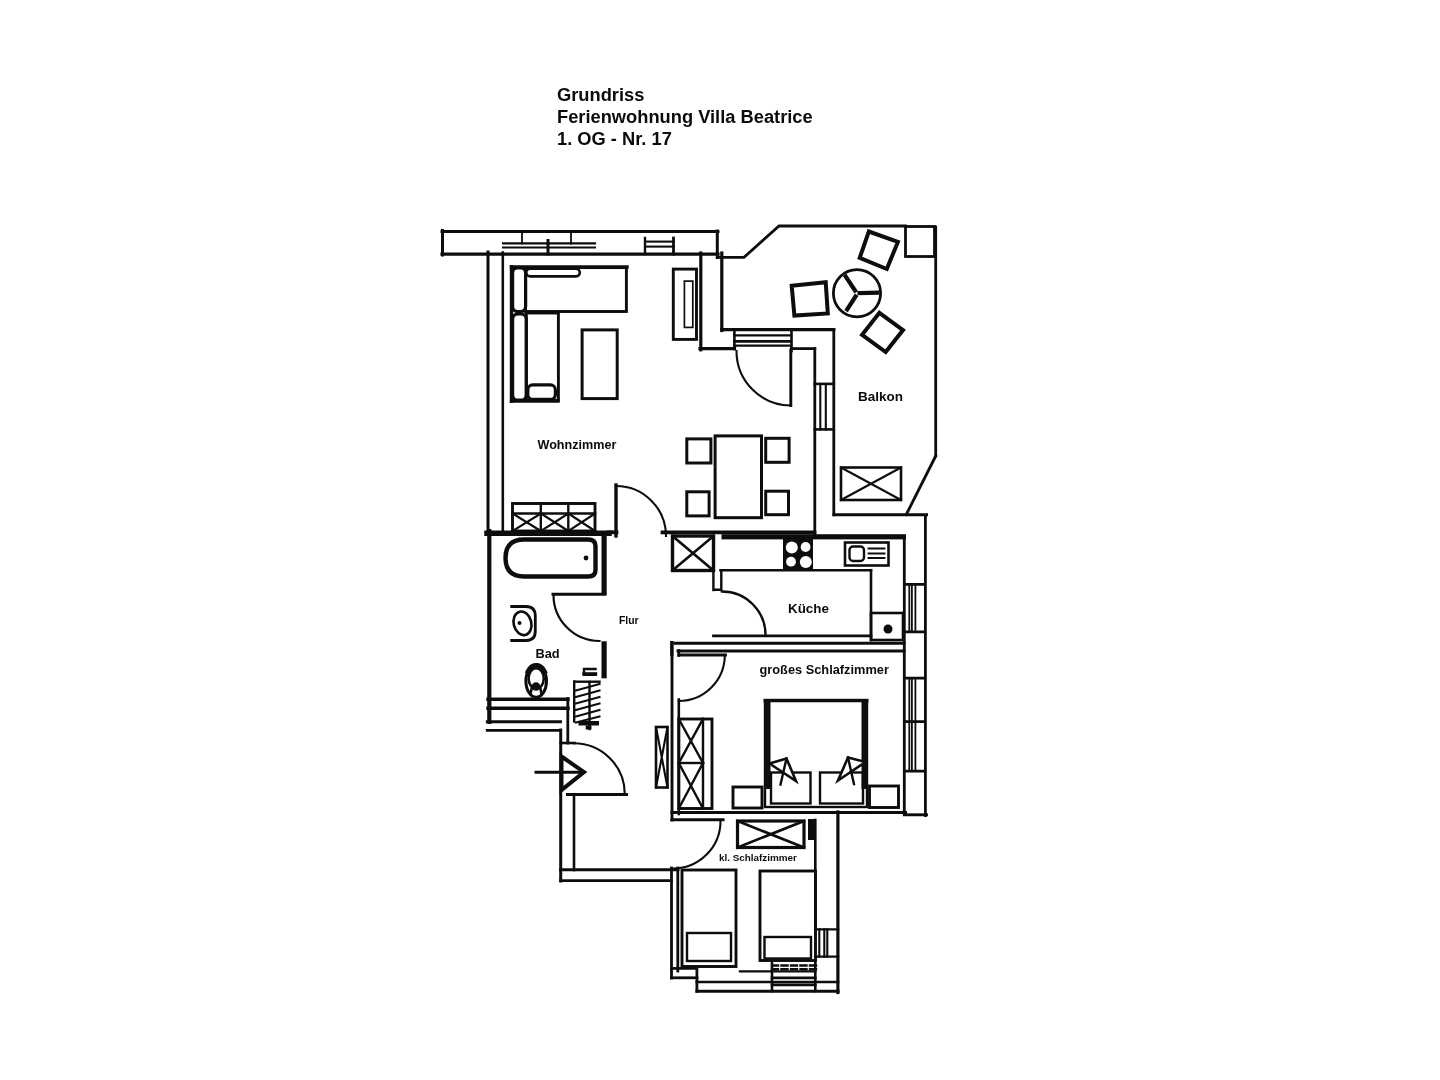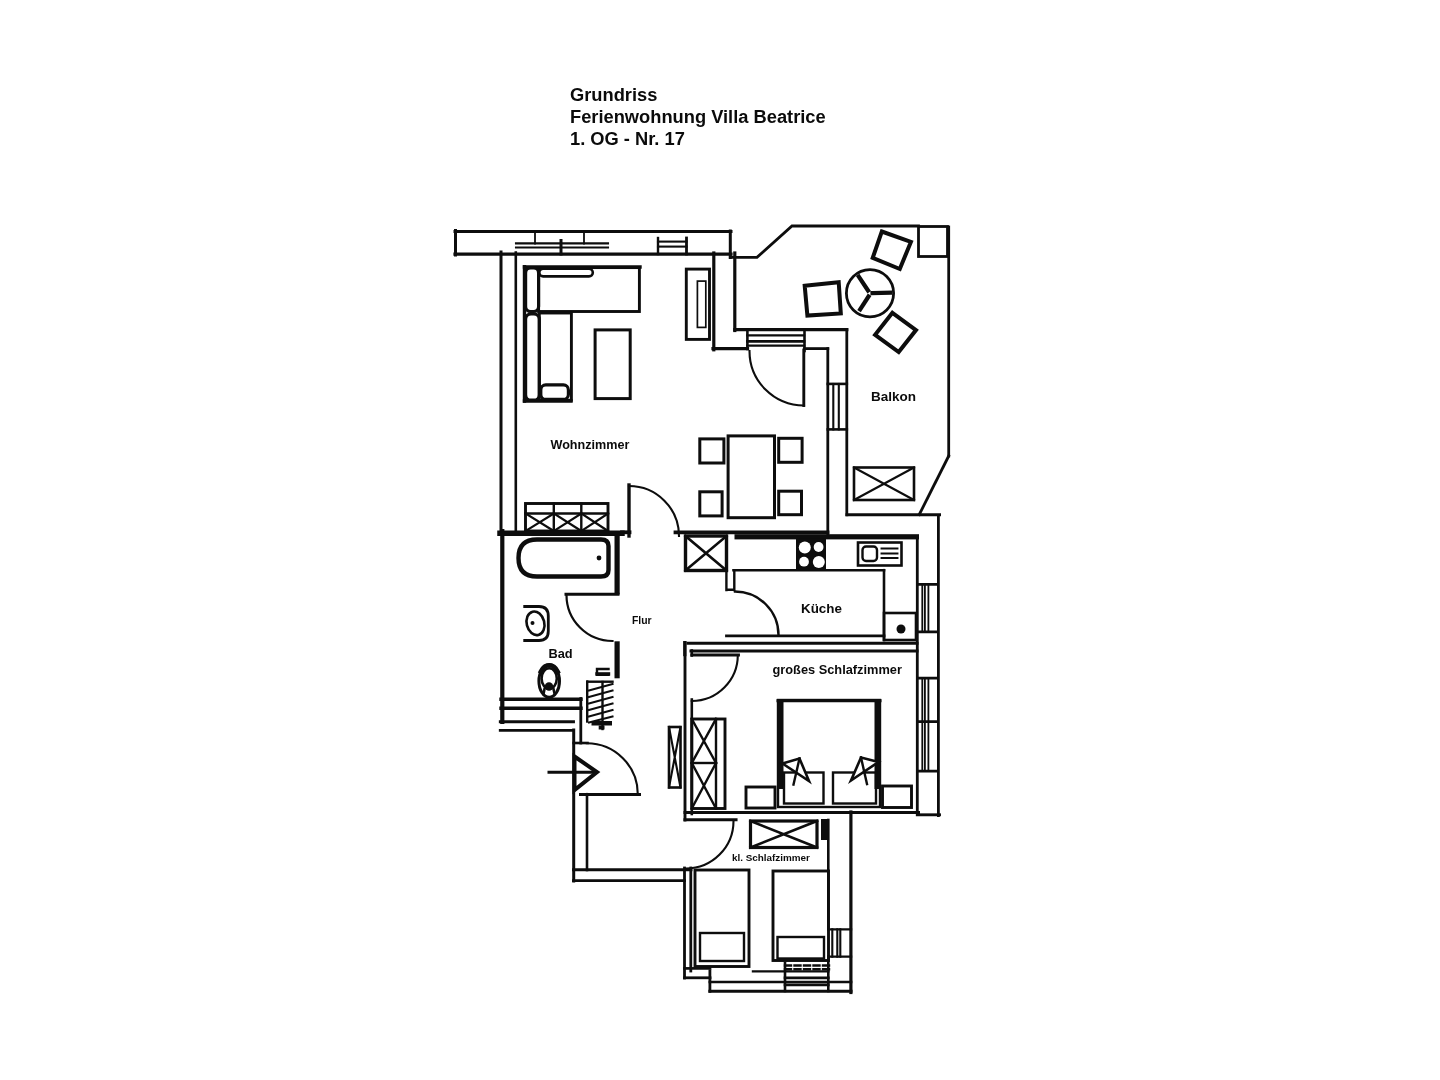--- a/index.html
+++ b/index.html
@@ -1,16 +1,16 @@
 <!DOCTYPE html>
 <html><head>
 <meta charset="utf-8">
 <style>
   html,body{margin:0;padding:0;background:#fff;}
-  .page{width:1357px;height:1080px;position:relative;background:#ffffff;overflow:hidden;margin-left:13px;}
+  .page{width:1357px;height:1080px;position:relative;background:#ffffff;overflow:hidden;}
   svg{position:absolute;top:0;left:0;}
   text{font-family:"Liberation Sans",sans-serif;font-weight:bold;fill:#0b0b0b;}
 </style>
 </head>
 <body>
 <div class="page">
 <svg width="1440" height="1080" viewBox="0 0 1440 1080">
 <rect x="0" y="0" width="1440" height="1080" fill="#ffffff"></rect>
 <g stroke="#0d0d0d" fill="none" stroke-linecap="square">
 

